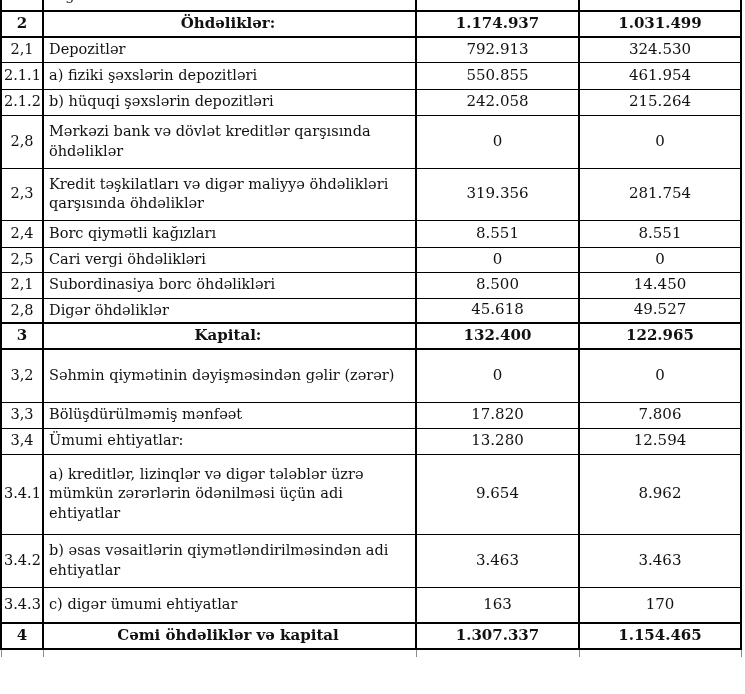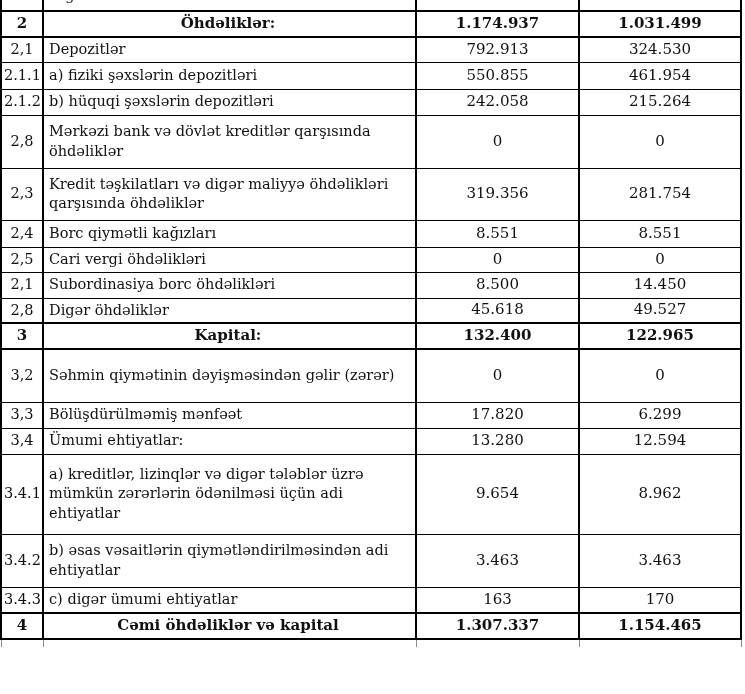--- a/index.html
+++ b/index.html
@@ -175,21 +175,21 @@
         <td class="num">3,2</td>
         <td class="label">Səhmin qiymətinin dəyişməsindən gəlir (zərər)</td>
         <td class="val">0</td>
         <td class="val">0</td>
       </tr>
 
       <tr style="height:26px">
         <td class="num">3,3</td>
         <td class="label">Bölüşdürülməmiş mənfəət</td>
         <td class="val">17.820</td>
-        <td class="val">6.299</td>
+        <td class="val">7.806</td>
       </tr>
 
       <tr style="height:26px">
         <td class="num">3,4</td>
         <td class="label">Ümumi ehtiyatlar:</td>
         <td class="val">13.280</td>
         <td class="val">12.594</td>
       </tr>
 
       <tr style="height:80px">
@@ -199,21 +199,21 @@
         <td class="val">8.962</td>
       </tr>
 
       <tr style="height:53px">
         <td class="num">3.4.2</td>
         <td class="label">b) əsas vəsaitlərin qiymətləndirilməsindən adi ehtiyatlar</td>
         <td class="val">3.463</td>
         <td class="val">3.463</td>
       </tr>
 
-      <tr style="height:26px">
+      <tr style="height:36px">
         <td class="num">3.4.3</td>
         <td class="label">c) digər ümumi ehtiyatlar</td>
         <td class="val">163</td>
         <td class="val">170</td>
       </tr>
 
       <tr class="bold" style="height:26px">
         <td class="num">4</td>
         <td class="label">Cəmi öhdəliklər və kapital</td>
         <td class="val">1.307.337</td>

